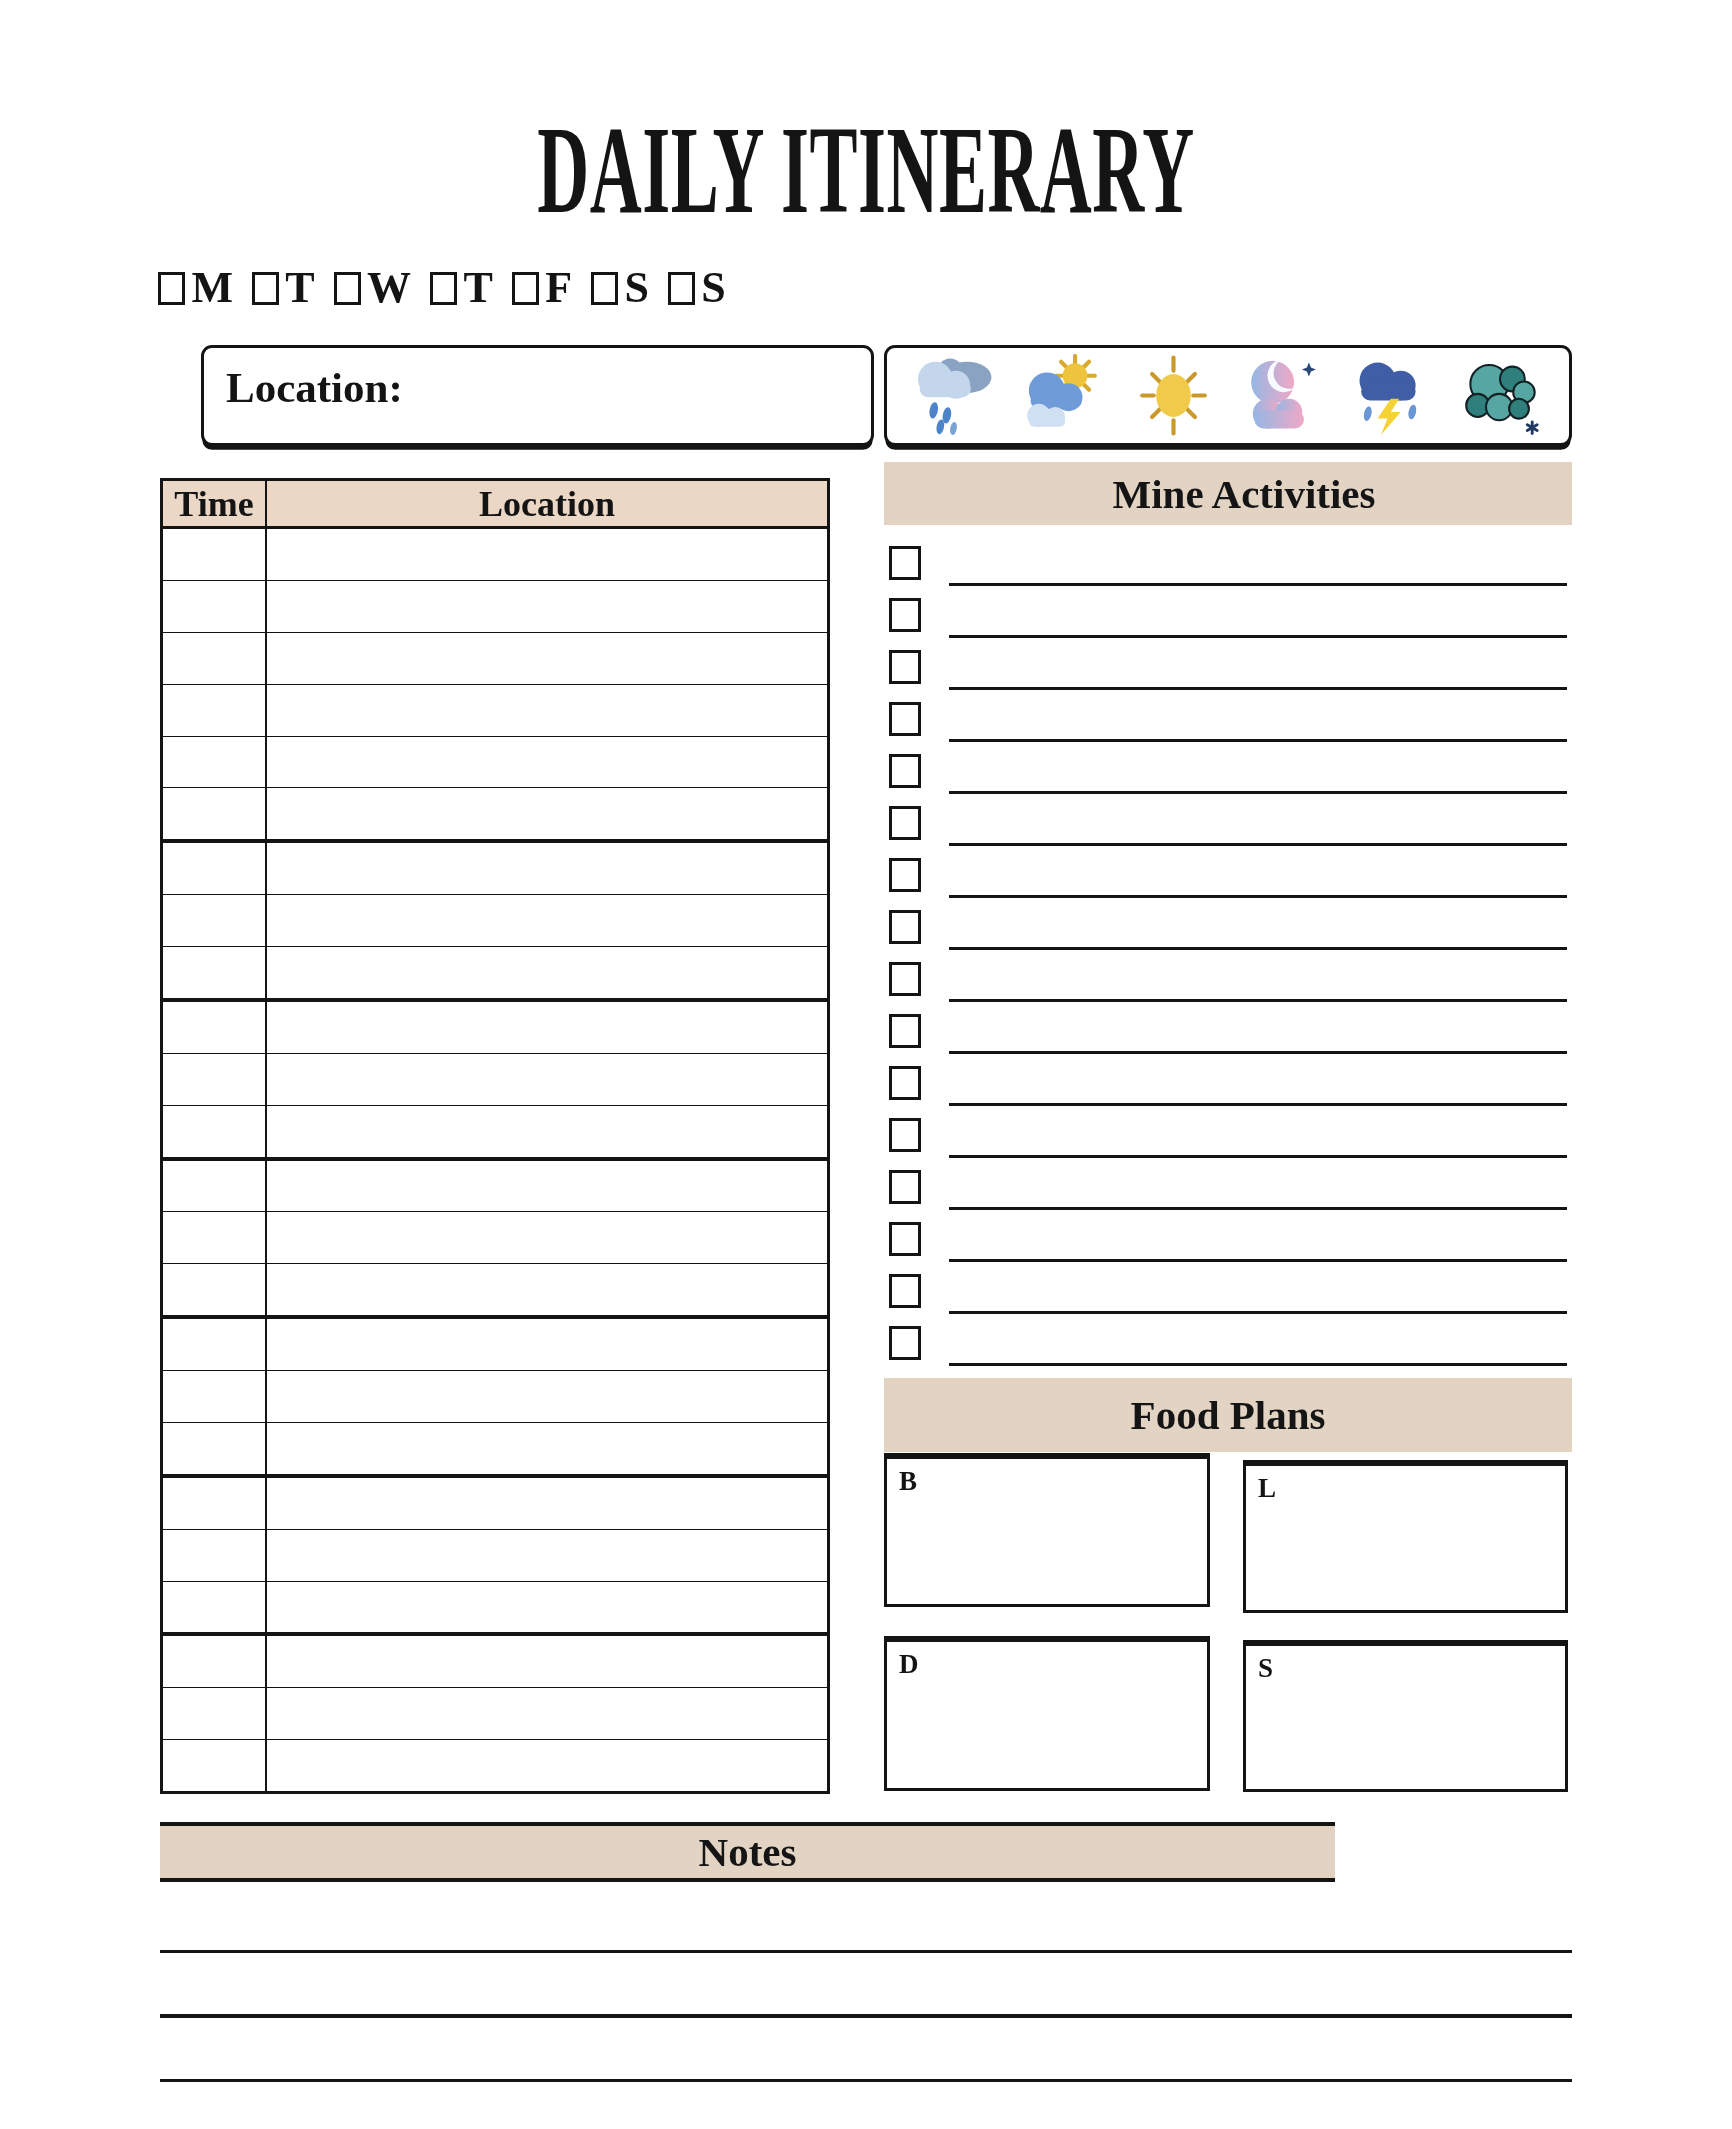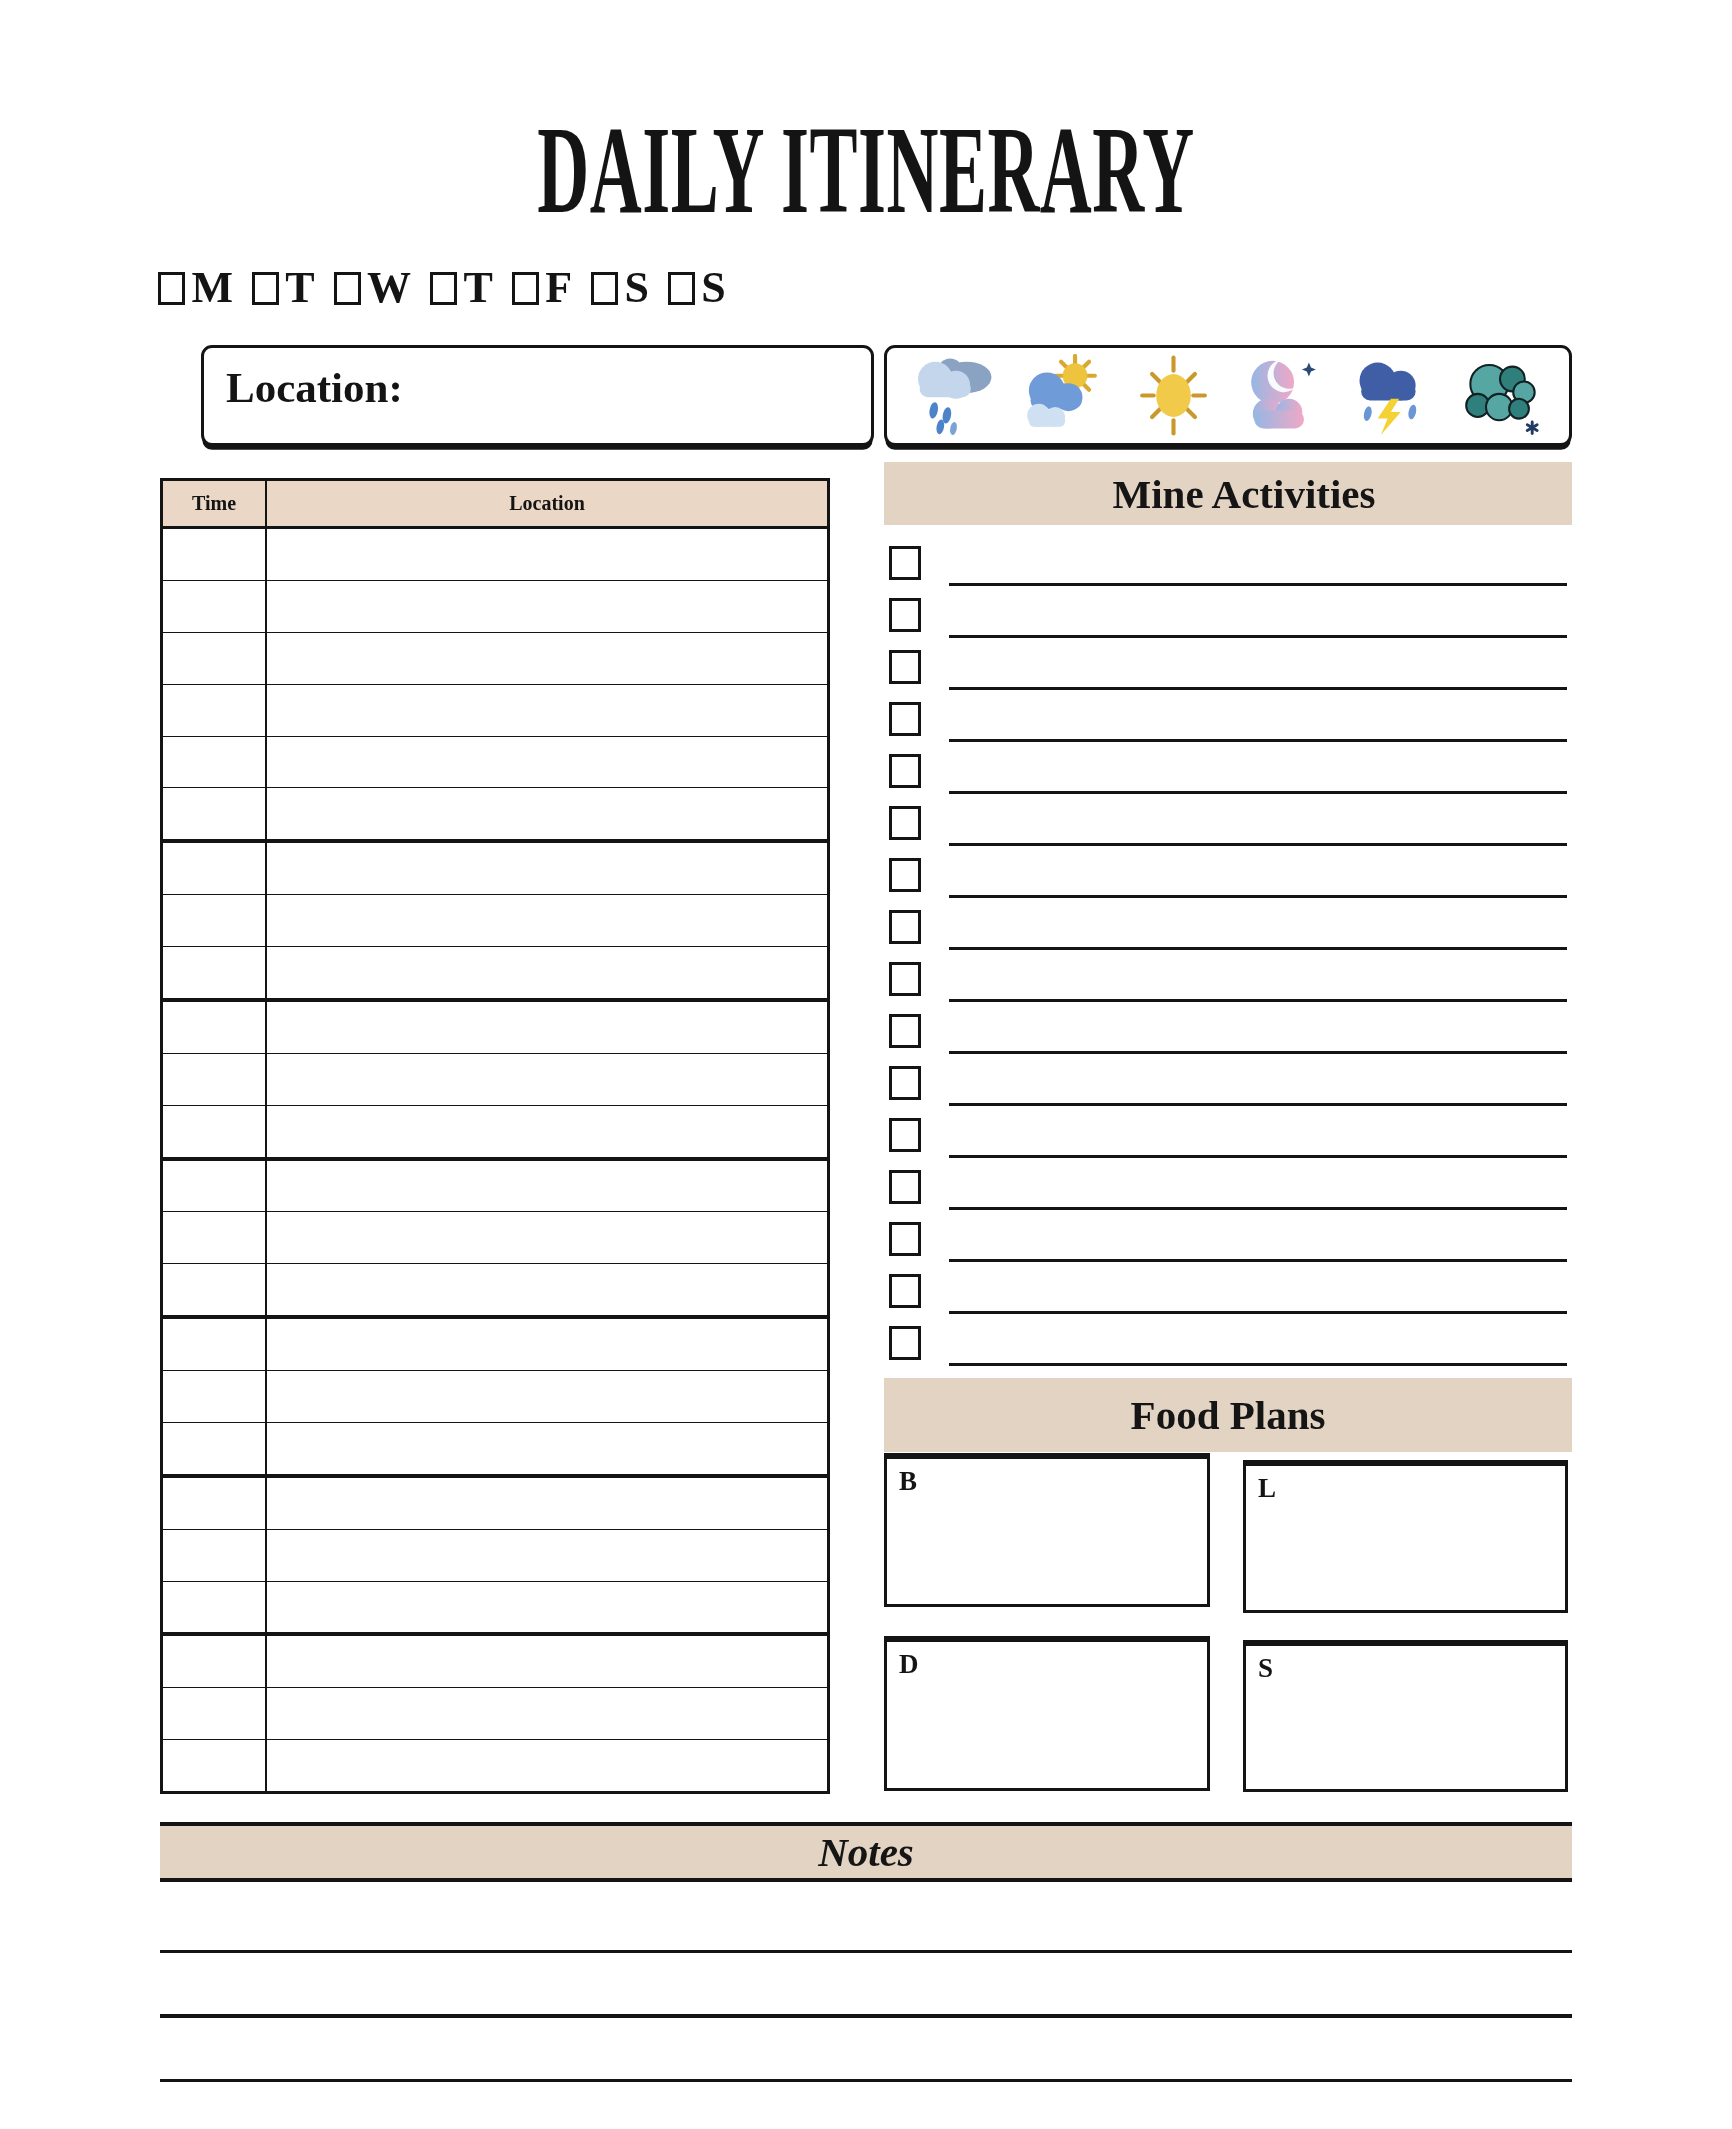--- a/index.html
+++ b/index.html
@@ -29,39 +29,39 @@
   }
   
   .band {
     position: absolute; background: #e2d3c3;
     display: flex; align-items: center; justify-content: center;
     font-weight: bold; font-size: 41px; color:#151515;
   }
   .band.weather  { left: 884px; top: 273px;  width: 688px; height: 61px; }
   .band.mine     { left: 884px; top: 462px; width: 688px; height: 63px; padding-left: 32px; }
   .band.food     { left: 884px; top: 1378px; width: 688px; height: 74px; }
-  .band.notes    { left: 160px;  top: 1822px; width: 1412px; height: 60px;
-                   border-top: 4.3px solid #141414; border-bottom: 4.3px solid #141414; font-style: italic; }
+  .band.notes    { left: 160px;  top: 1822px; width: 1175px; height: 60px;
+                   border-top: 4.3px solid #141414; border-bottom: 4.3px solid #141414; }
   
   .weather-box {
     position: absolute; left: 884px; top: 345px; width: 688px; height: 101px;
     border: 3px solid #141414; border-radius: 11px; background:#fff;
     box-shadow: 0 5.1px 0 -1.3px #141414;
     display: flex; align-items: center; justify-content: space-evenly;
     padding: 0 6px;
   }
   .weather-box svg { height: 83px; width: 99px; }
   
   .sched {
     position: absolute; left: 160px; top: 478px; width: 670px; height: 1316px;
     border: 3.4px solid #141414; display: flex; flex-direction: column; background:#fff;
   }
   .sched-head {
     height: 48px; background: #ebd7c6; border-bottom: 3.8px solid #141414;
-    display: flex; font-weight: bold; font-size: 20px; flex: none;
+    display: flex; font-weight: bold; font-size: 36px; flex: none;
   }
   .th-time { width: 104px; border-right: 2.1px solid #141414; display:flex; align-items:center; justify-content:center; }
   .th-act  { flex: 1; display:flex; align-items:center; justify-content:center; }
   .sched-body { flex: 1; display: flex; flex-direction: column; }
   .trow { flex: 1; display: flex; border-bottom: 1.7px solid #141414; }
   .trow:nth-child(3n) { border-bottom-width: 4.3px; }
   .trow:nth-child(3)  { border-bottom-width: 1.7px; }
   .trow:last-child    { border-bottom: none; }
   .td-time { width: 104px; border-right: 2.1px solid #141414; }
   .td-act  { flex: 1; }

